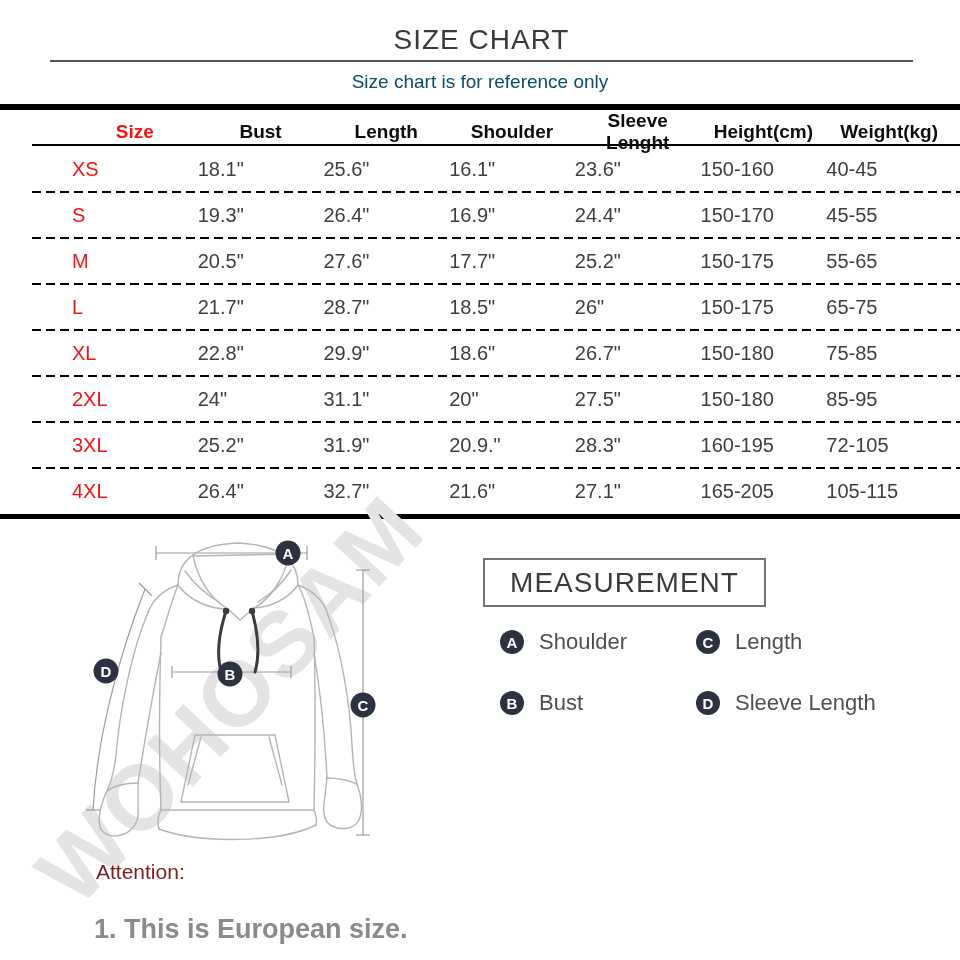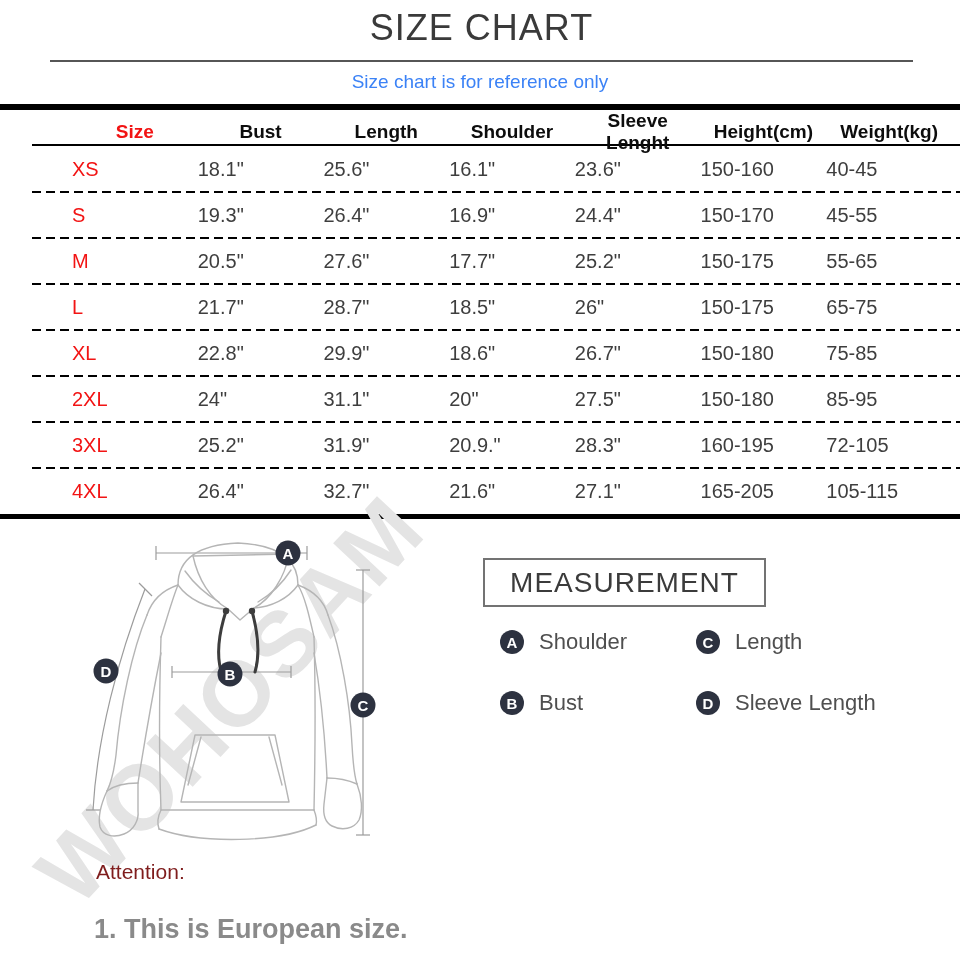--- a/index.html
+++ b/index.html
@@ -4,24 +4,24 @@
 <style>
   html,body { margin:0; padding:0; background:#ffffff; }
   .page {
     position:relative; width:960px; height:960px; background:#fff;
     font-family:"Liberation Sans","DejaVu Sans",sans-serif; overflow:hidden;
   }
 
   
   .title-wrap { position:absolute; top:0; left:50px; width:863px; height:60px;
                 border-bottom:2px solid #565656; text-align:center; }
-  .page-title { margin:0; padding-top:9px; font-size:36px; font-weight:400;
+  .page-title { margin:0; padding-top:21px; font-size:28px; font-weight:400;
                 letter-spacing:1px; color:#3a3a3a; line-height:38px; }
   .subtitle  { position:absolute; top:71px; left:0; width:100%; text-align:center;
-               font-size:19px; color:#3b82f6; }
+               font-size:19px; color:#0c4a6e; }
 
   
   .size-table { position:absolute; top:104px; left:0; width:960px;
                 border-top:6px solid #000; border-bottom:5px solid #000;padding-left:32px; }
   .header-row, .data-row { box-sizing:border-box; width:100%;
                 display:grid; grid-template-columns:repeat(7,1fr);
                 align-items:center; padding:0 40px; }
   .header-row { height:36px; border-bottom:2px solid #000; }
   .hcell { text-align:center; font-weight:bold; font-size:19px; color:#0d0d0d; }
   .data-row { position:relative; height:46px; }

